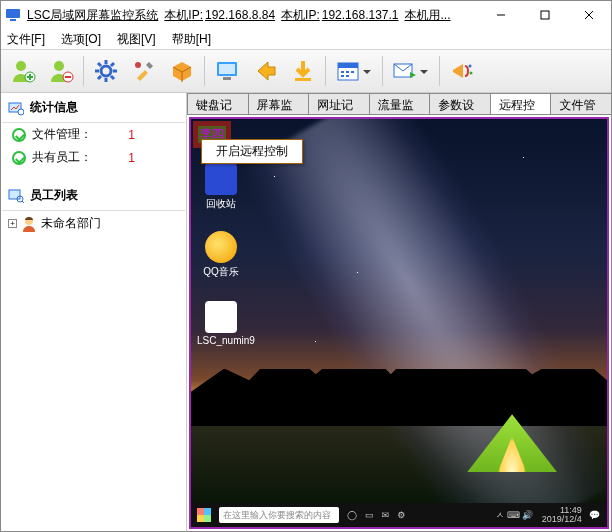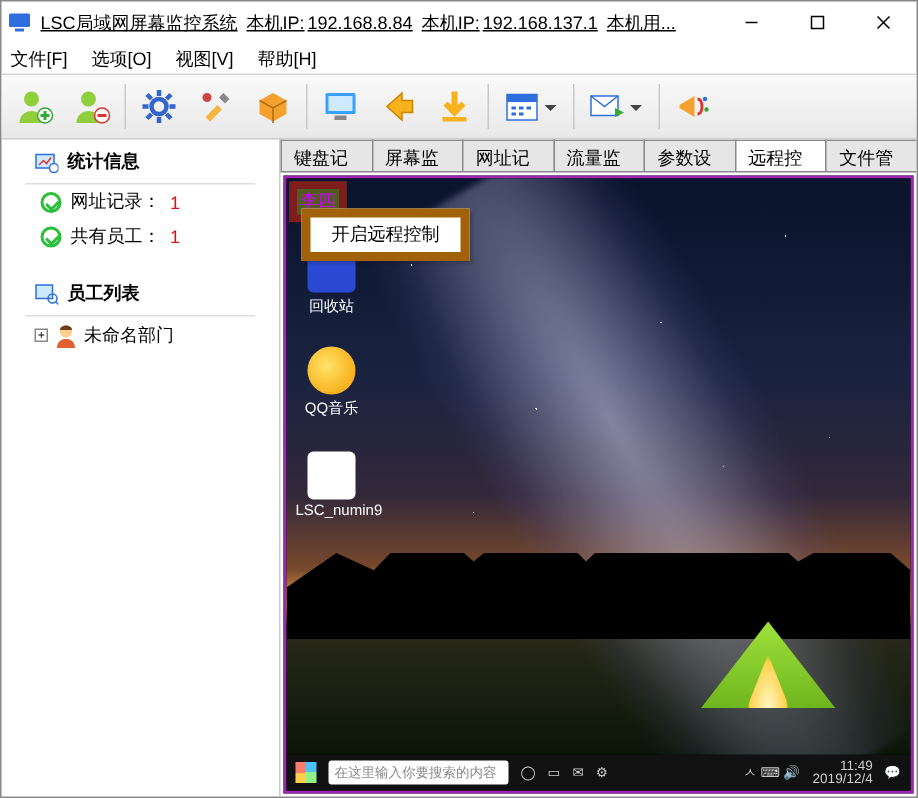--- a/index.html
+++ b/index.html
@@ -17,37 +17,37 @@
   .menuitem{padding:1px 2px;}
   
   .toolbar{height:44px;border-top:1px solid #d4d4d4;border-bottom:1px solid #ccc;padding:2px 4px;display:flex;align-items:center;gap:2px;background:linear-gradient(#fafafa,#e8e8e8);}
   .tbtn{width:36px;height:36px;border:1px solid transparent;border-radius:2px;display:flex;align-items:center;justify-content:center;position:relative;}
   .tbtn.drop{width:48px;justify-content:flex-start;padding-left:4px;}
   .tbtn.drop::after{content:"";position:absolute;right:6px;top:16px;border:4px solid transparent;border-top-color:#444;}
   .tsep{width:1px;height:30px;background:#c8c8c8;margin:0 2px;}
   .tbtn svg{width:26px;height:26px;}
   
   .client{flex:1;display:flex;overflow:hidden;}
-  .sidebar{width:186px;border-right:1px solid #ccc;display:flex;flex-direction:column;padding:2px 16px;}
+  .sidebar{width:186px;border-right:1px solid #ccc;display:flex;flex-direction:column;padding:2px 1px;}
   .sb-head{display:flex;align-items:center;gap:6px;padding:4px 6px 6px;border-bottom:1px solid #ddd;font-weight:bold;}
   .sb-row{display:flex;align-items:center;gap:6px;padding:3px 10px;}
   .sb-row .v{color:#d11;margin-left:auto;padding-right:40px;}
   .sb-tree{padding:4px 6px;}
   .tree-item{display:flex;align-items:center;gap:4px;}
   .plusbox{width:9px;height:9px;border:1px solid #888;display:flex;align-items:center;justify-content:center;font-size:8px;line-height:1;}
   .icon16{width:16px;height:16px;}
   
   .main{flex:1;display:flex;flex-direction:column;}
   .tabs{display:flex;height:22px;border-bottom:1px solid #8a8a8a;background:var(--tab-bg);}
   .tab{padding:2px 8px 0;border:1px solid #8a8a8a;border-bottom:none;margin-right:-1px;background:#e6e6e6;font-size:12px;line-height:18px;}
   .tab.sel{background:#fff;position:relative;top:0;}
   .pane{flex:1;padding:2px;overflow:hidden;position:relative;}
   .screen{position:absolute;left:2px;top:2px;right:2px;bottom:2px;border:2px solid #9c27b0;background:#000;display:flex;flex-direction:column;}
   .user-label{position:absolute;left:2px;top:2px;background:rgba(255,255,0,.3);color:#c0f;border:5px solid #7f1d1d;padding:0 2px;font-size:12px;}
-  .ctx{position:absolute;left:10px;top:20px;background:#fff;border:6px solid #a16207;padding:3px 14px;font-size:12px;box-shadow:2px 2px 2px rgba(0,0,0,.2);}
+  .ctx{position:absolute;left:10px;top:20px;background:#fff;border:1px solid #a16207;padding:3px 14px;font-size:12px;box-shadow:2px 2px 2px rgba(0,0,0,.2);}
   
   .sky{flex:1;background:linear-gradient(180deg,#09132b 0%,#1a2340 35%,#33283a 55%,#7a4a2c 68%,#e9a44d 74%,#2a2a1a 78%,#0a1508 100%);position:relative;overflow:hidden;}
   .milky{position:absolute;left:35%;top:-10%;width:55%;height:120%;background:radial-gradient(ellipse 60% 140% at 40% 40%,rgba(208,210,240,.55),rgba(100,100,160,.15) 55%,transparent 70%);transform:rotate(-30deg);filter:blur(2px);}
   .stars{position:absolute;inset:0;background-image:radial-gradient(1px 1px at 20% 15%,#fff 50%,transparent 51%),radial-gradient(1px 1px at 60% 25%,#fff 50%,transparent 51%),radial-gradient(1px 1px at 80% 10%,#fff 50%,transparent 51%),radial-gradient(1px 1px at 40% 40%,#fff 50%,transparent 51%),radial-gradient(1px 1px at 70% 50%,#fff 50%,transparent 51%),radial-gradient(1px 1px at 30% 58%,#fff 50%,transparent 51%),radial-gradient(1px 1px at 87% 45%,#fff 50%,transparent 51%),radial-gradient(1px 1px at 10% 48%,#fff 50%,transparent 51%);}
   .mtn{position:absolute;bottom:20%;left:0;right:0;height:30%;background:linear-gradient(transparent 50%,#000 50%);clip-path:polygon(0 70%,8% 50%,14% 60%,22% 30%,30% 55%,40% 25%,48% 55%,58% 20%,66% 50%,74% 30%,82% 55%,92% 35%,100% 60%,100% 100%,0 100%);}
   .tent{position:absolute;right:12%;bottom:8%;width:90px;height:58px;}
   .tent .body{position:absolute;inset:0;background:linear-gradient(#9fe23b,#6fb51e);clip-path:polygon(50% 0,100% 100%,0 100%);}
   .tent .glow{position:absolute;left:34%;bottom:0;width:32%;height:62%;background:radial-gradient(ellipse at 50% 100%,#fff9c4,#ffd24d 60%,transparent 70%);clip-path:polygon(50% 0,100% 100%,0 100%);}
   .desk-icon{position:absolute;left:6px;width:48px;text-align:center;color:#fff;font-size:10px;}
   .desk-icon .box{width:32px;height:32px;margin:0 auto 2px;border-radius:4px;}
@@ -198,21 +198,21 @@
     <div class="sb-head">
       <svg class="icon16" viewBox="0 0 16 16">
           <rect x="1" y="3" width="12" height="9" fill="#cfeaff" stroke="#2f6fdd"></rect>
           <path d="M3 10l3-3 2 2 3-4" stroke="#d33" fill="none"></path>
           <circle cx="13" cy="12" r="3" fill="#fff" stroke="#2f6fdd"></circle>
         </svg>
       <span>统计信息</span>
     </div>
     <div class="sb-row">
       <span class="green-dot"></span>
-      <span>网址记录：</span>
+      <span>文件管理：</span>
       <span class="v">1</span>
     </div>
     <div class="sb-row">
       <span class="green-dot"></span>
       <span>共有员工：</span>
       <span class="v">1</span>
     </div>
     <div style="height:14px"></div>
     <div class="sb-head">
       <svg class="icon16" viewBox="0 0 16 16">

